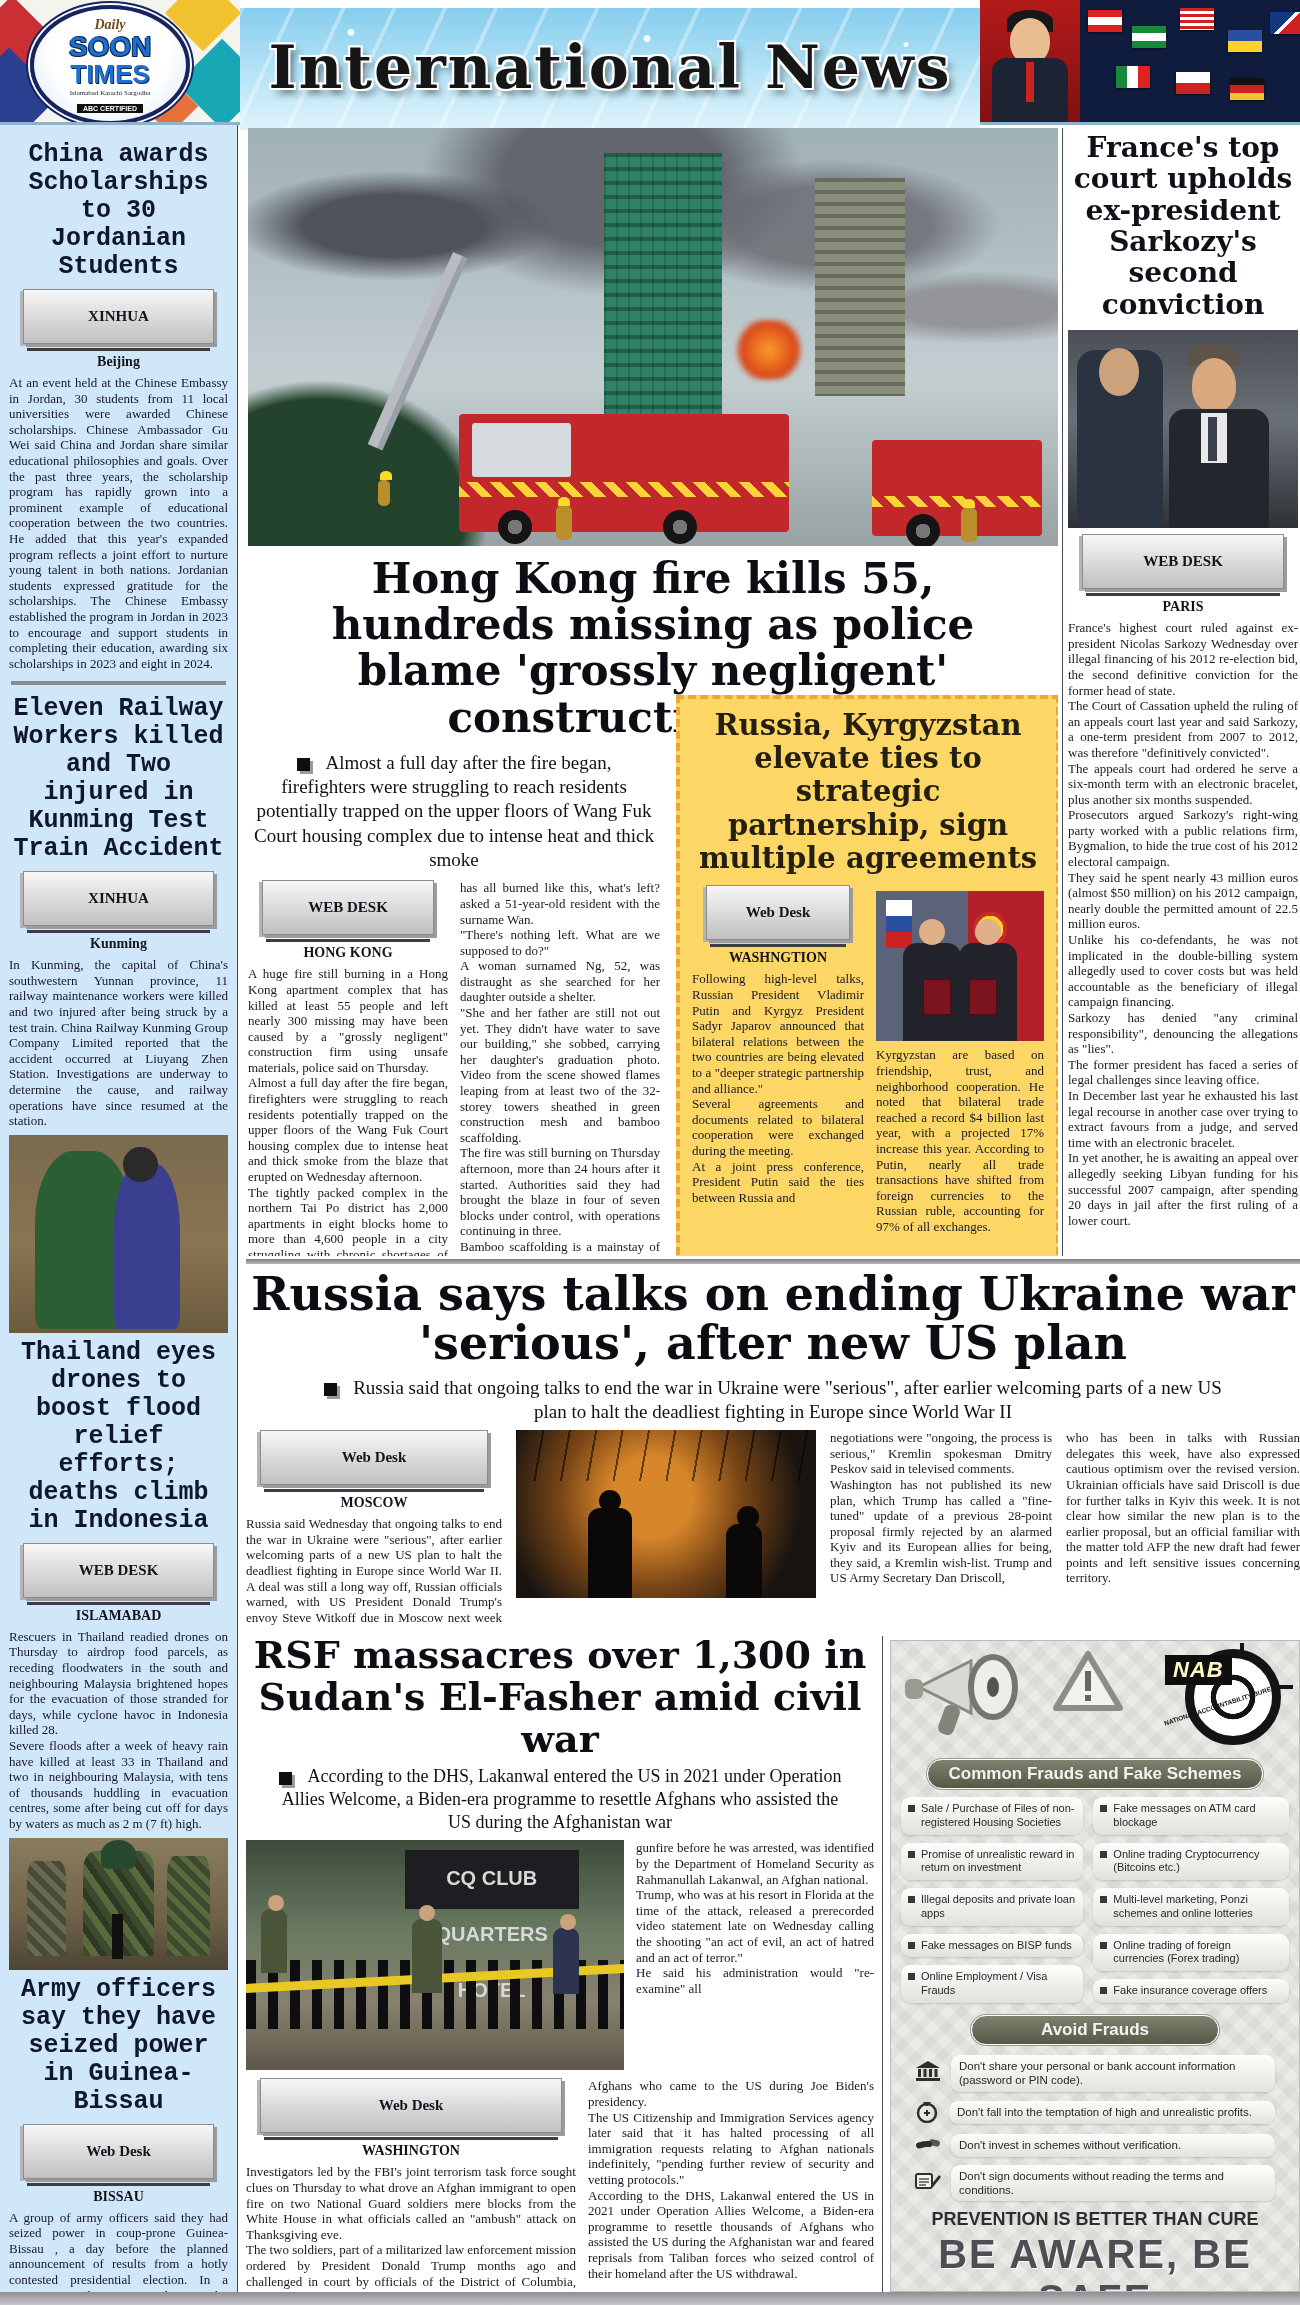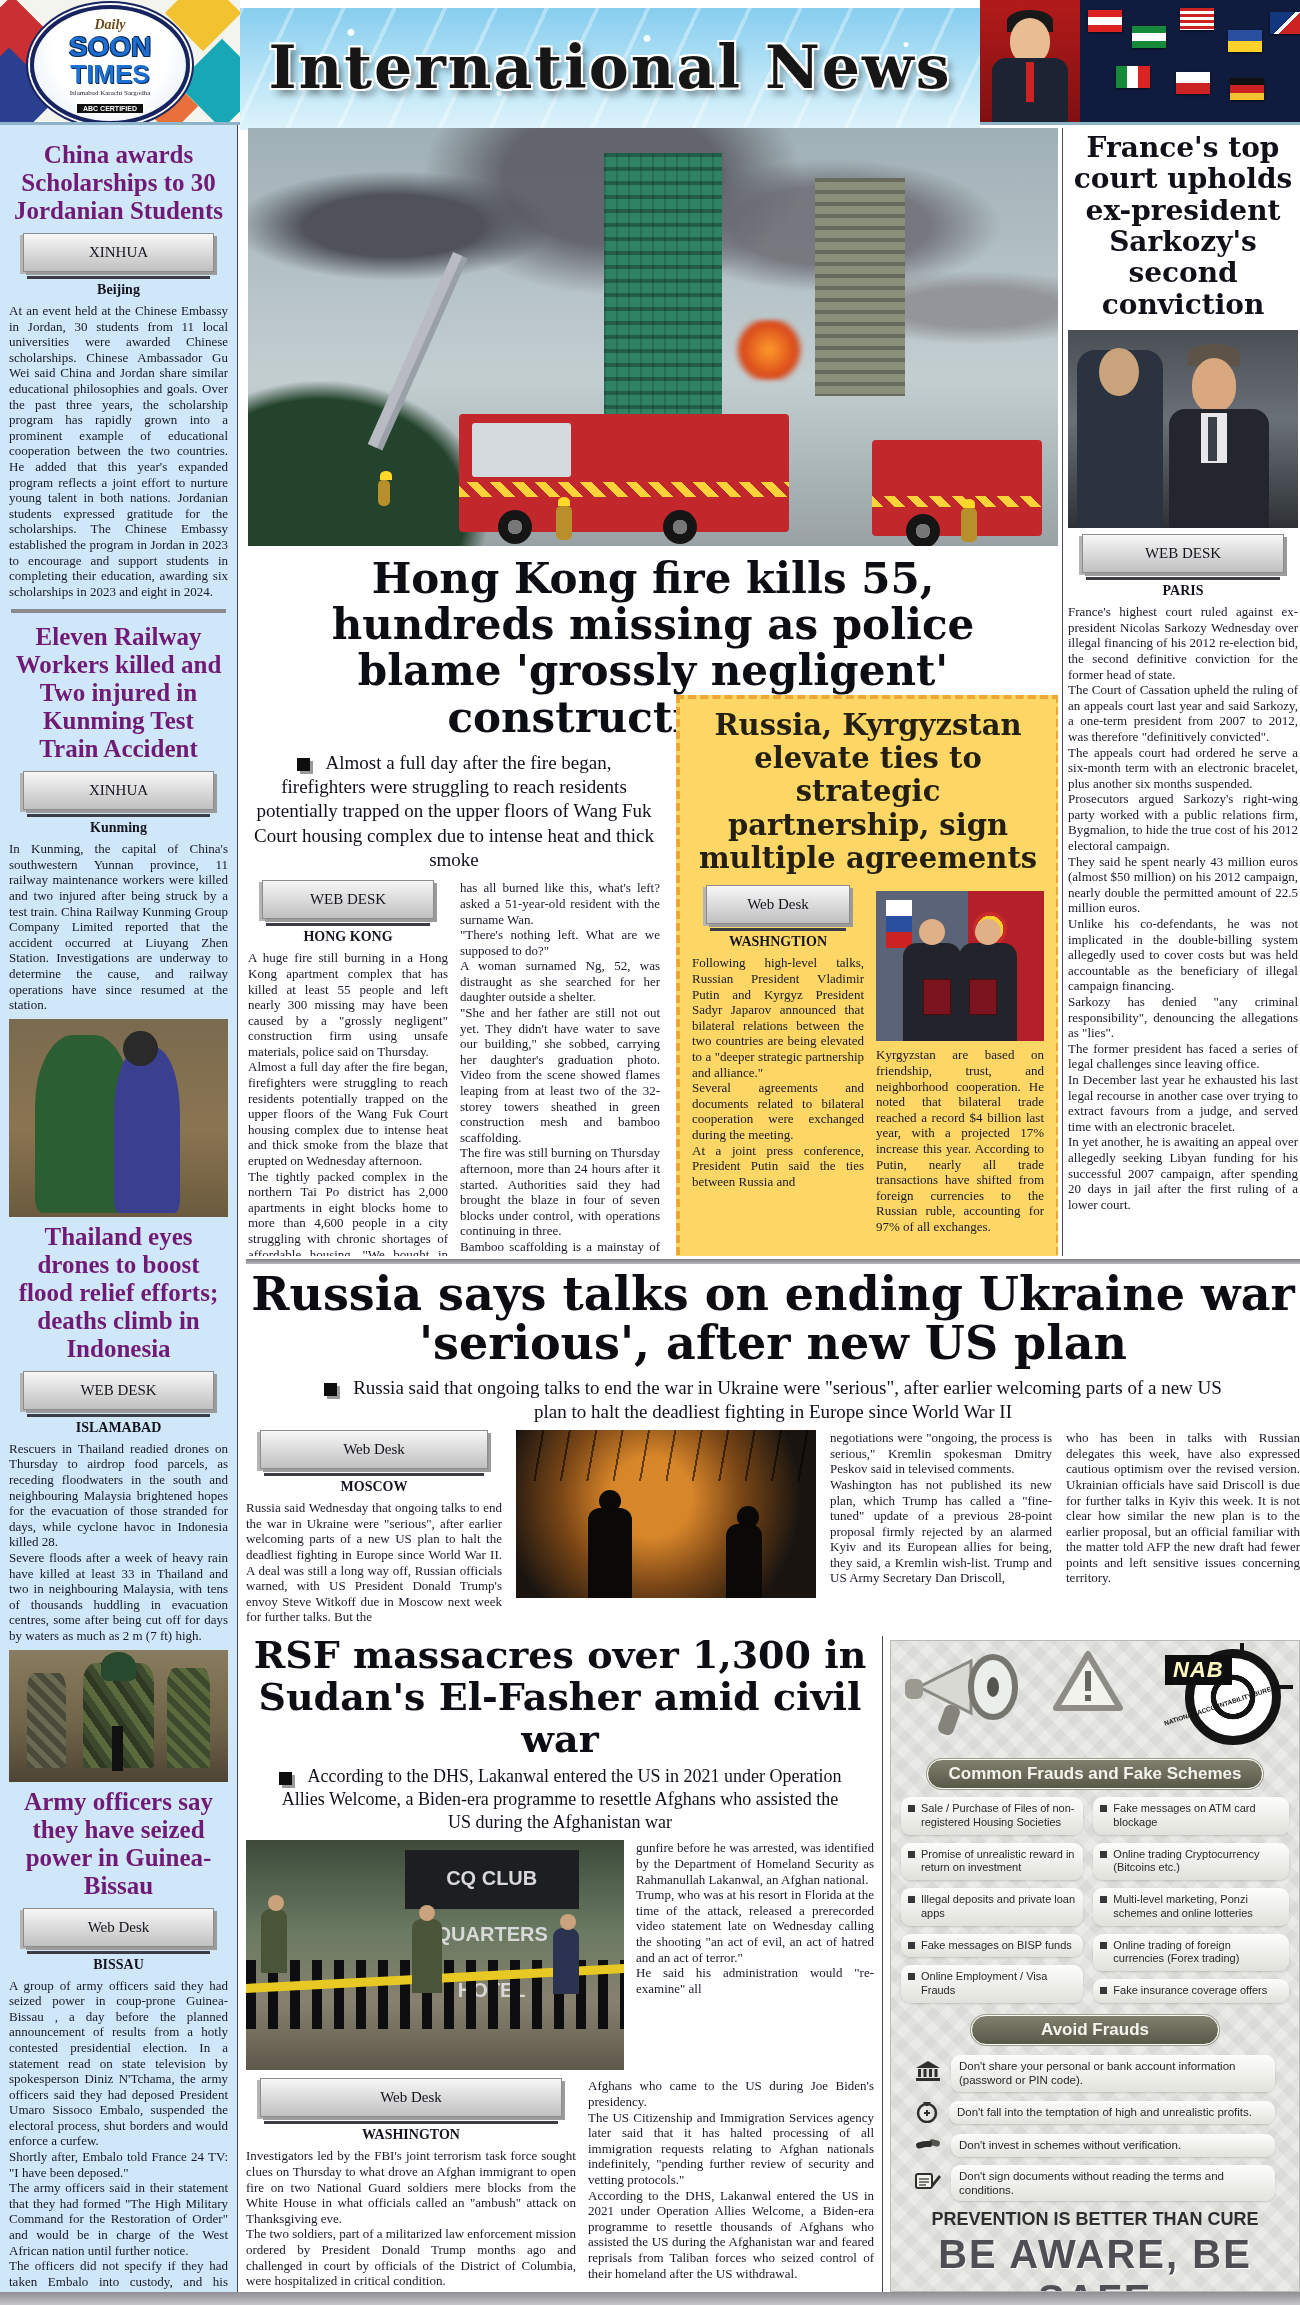--- a/index.html
+++ b/index.html
@@ -52,24 +52,24 @@
   #vrule3{left:882px;top:1636px;height:656px;}
   #divider-mid{position:absolute;left:246px;top:1259px;width:1054px;height:5px;
                background:linear-gradient(180deg,#7e7e84,#b9b9bd);}
   #ukraine-sec{position:absolute;left:246px;top:1268px;width:1054px;height:360px;overflow:hidden;}
   #rsf-sec{position:absolute;left:246px;top:1634px;width:628px;height:658px;overflow:hidden;}
   #poster{position:absolute;left:890px;top:1640px;width:410px;height:652px;box-sizing:border-box;}
   #footer-bar{position:absolute;left:0;top:2292px;width:1300px;height:13px;
               background:linear-gradient(180deg,#8f8f93,#c6c6ca);}
 
   
-  .l-head{font-family:Liberation Serif, serif;font-weight:bold;font-size:25px;line-height:1.12;
-          text-align:center;margin:6px 2px 8px;color:#701a75;}
+  .l-head{font-family:Liberation Mono, monospace;font-weight:bold;font-size:25px;line-height:1.12;
+          text-align:center;margin:6px 2px 8px;color:#0f172a;}
   .badge{position:relative;background:linear-gradient(180deg,#f7f7f7,#c0c0c0);border:1px solid #8c8c8c;
-         text-align:center;font-weight:normal;font-size:15px;padding:10px 0;margin:0 14px;
+         text-align:center;font-weight:bold;font-size:15px;padding:18px 0;margin:0 14px;
          box-shadow:3px 3px 0 #9b9b9b, -3px 2px 0 #b5b5b5;}
   .badge-rule{height:3px;background:#3c3c44;margin:4px 18px 3px;}
   .dateline{text-align:center;font-weight:bold;font-size:14px;margin-bottom:5px;}
   .body-text{font-size:13px;line-height:1.2;text-align:justify;white-space:pre-line;color:#181826;}
   .l-divider{height:4px;background:#8a8a90;margin:10px 2px;}
   .photo{width:100%;position:relative;overflow:hidden;margin:6px 0;}
 
   .sq{display:inline-block;width:13px;height:13px;background:#0e0e0e;box-shadow:3px 3px 0 #9a9a9a;
       margin-right:16px;vertical-align:middle;}
   .subhead{font-size:19px;line-height:1.28;text-align:center;color:#101018;margin:4px 6px 8px;}

